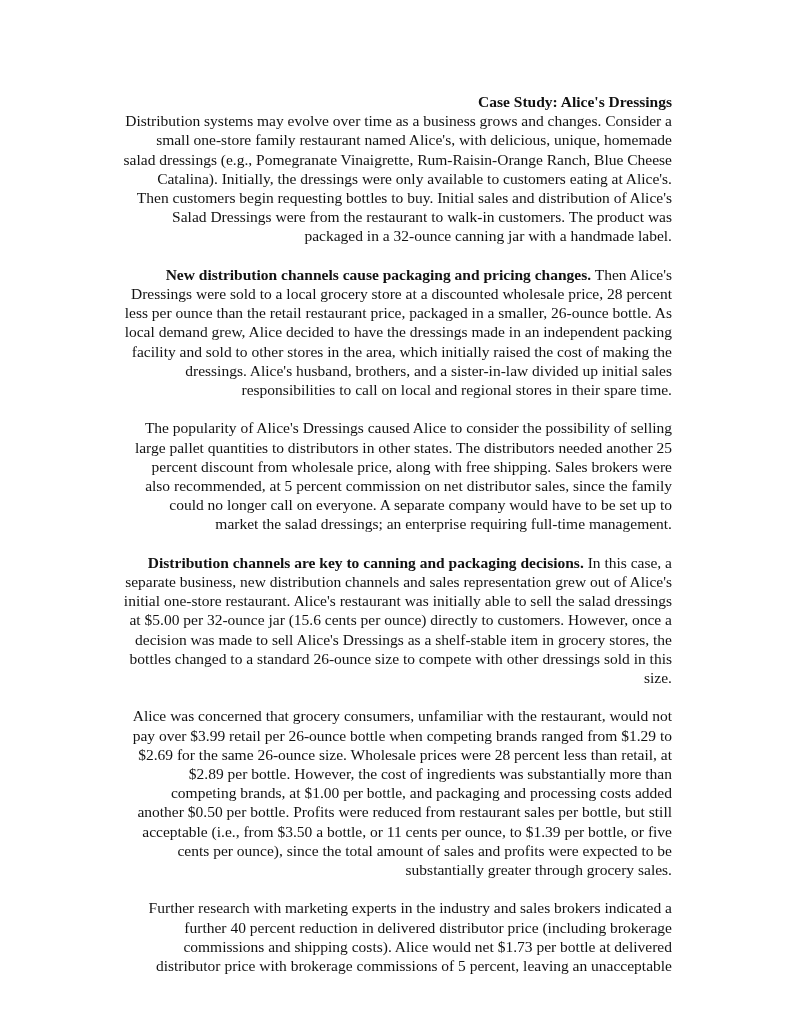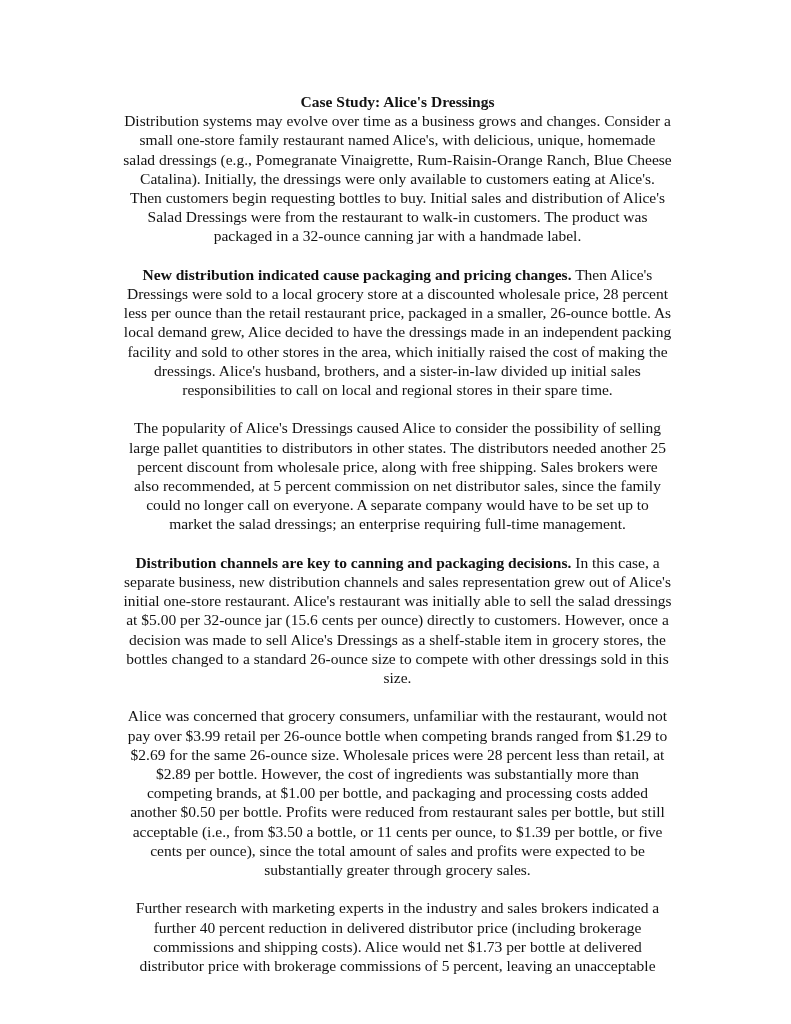--- a/index.html
+++ b/index.html
@@ -16,21 +16,21 @@
     font-family: "Liberation Serif", "DejaVu Serif", serif;
     color: #121212;
   }
   .text-block {
     position: absolute;
     left: 123px;
     top: 92px;
     width: 549px;
     font-size: 15.5px;
     line-height: 19.2px;
-    text-align: center;
+    text-align: right;
   }
   .para {
     margin: 0 0 19.2px 0;
   }
   .para:last-child {
     margin-bottom: 16px;
   }
   .lead-bold {
     font-weight: bold;
   }
@@ -44,21 +44,21 @@
 
 <div class="page">
   <div class="text-block">
 
     <p class="para">
       <span class="title-line">Case Study: Alice's Dressings</span>
       <span>Distribution systems may evolve over time as a business grows and changes. Consider a small one-store family restaurant named Alice's, with delicious, unique, homemade salad dressings (e.g., Pomegranate Vinaigrette, Rum-Raisin-Orange Ranch, Blue Cheese Catalina). Initially, the dressings were only available to customers eating at Alice's. Then customers begin requesting bottles to buy. Initial sales and distribution of Alice's Salad Dressings were from the restaurant to walk-in customers. The product was packaged in a 32-ounce canning jar with a handmade label.</span>
     </p>
 
     <p class="para">
-      <span class="lead-bold">New distribution indicated cause packaging and pricing changes.</span>
+      <span class="lead-bold">New distribution channels cause packaging and pricing changes.</span>
       <span> Then Alice's Dressings were sold to a local grocery store at a discounted wholesale price, 28 percent less per ounce than the retail restaurant price, packaged in a smaller, 26-ounce bottle. As local demand grew, Alice decided to have the dressings made in an independent packing facility and sold to other stores in the area, which initially raised the cost of making the dressings. Alice's husband, brothers, and a sister-in-law divided up initial sales responsibilities to call on local and regional stores in their spare time.</span>
     </p>
 
     <p class="para">
       <span>The popularity of Alice's Dressings caused Alice to consider the possibility of selling large pallet quantities to distributors in other states. The distributors needed another 25 percent discount from wholesale price, along with free shipping. Sales brokers were also recommended, at 5 percent commission on net distributor sales, since the family could no longer call on everyone. A separate company would have to be set up to market the salad dressings; an enterprise requiring full-time management.</span>
     </p>
 
     <p class="para">
       <span class="lead-bold">Distribution channels are key to canning and packaging decisions.</span>
       <span> In this case, a separate business, new distribution channels and sales representation grew out of Alice's initial one-store restaurant. Alice's restaurant was initially able to sell the salad dressings at $5.00 per 32-ounce jar (15.6 cents per ounce) directly to customers. However, once a decision was made to sell Alice's Dressings as a shelf-stable item in grocery stores, the bottles changed to a standard 26-ounce size to compete with other dressings sold in this size.</span>

